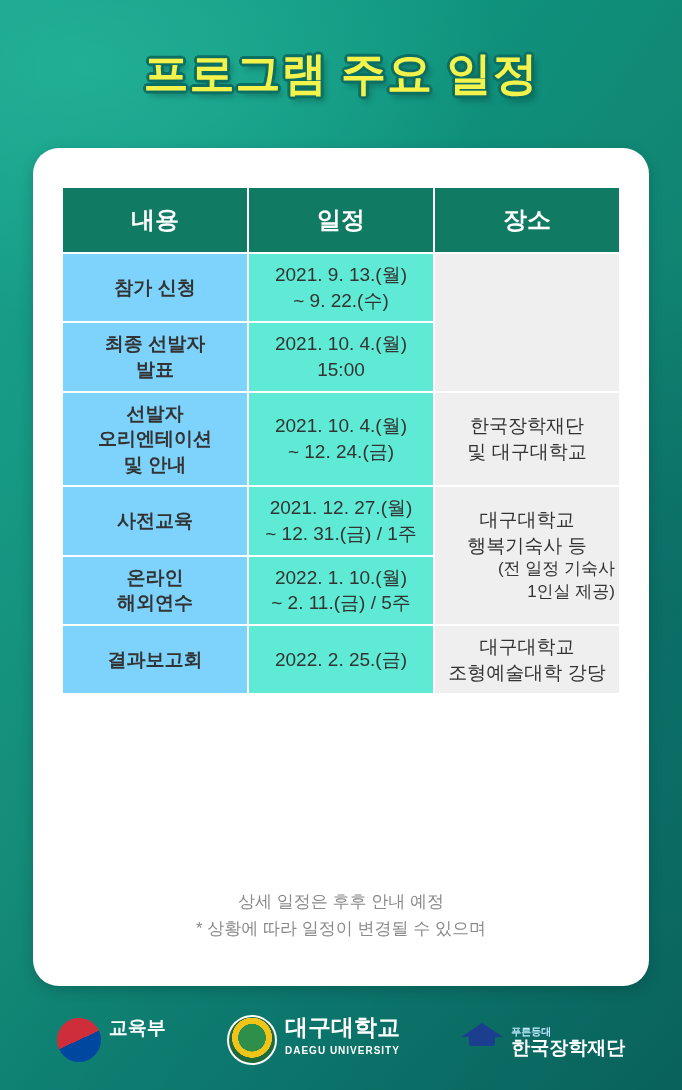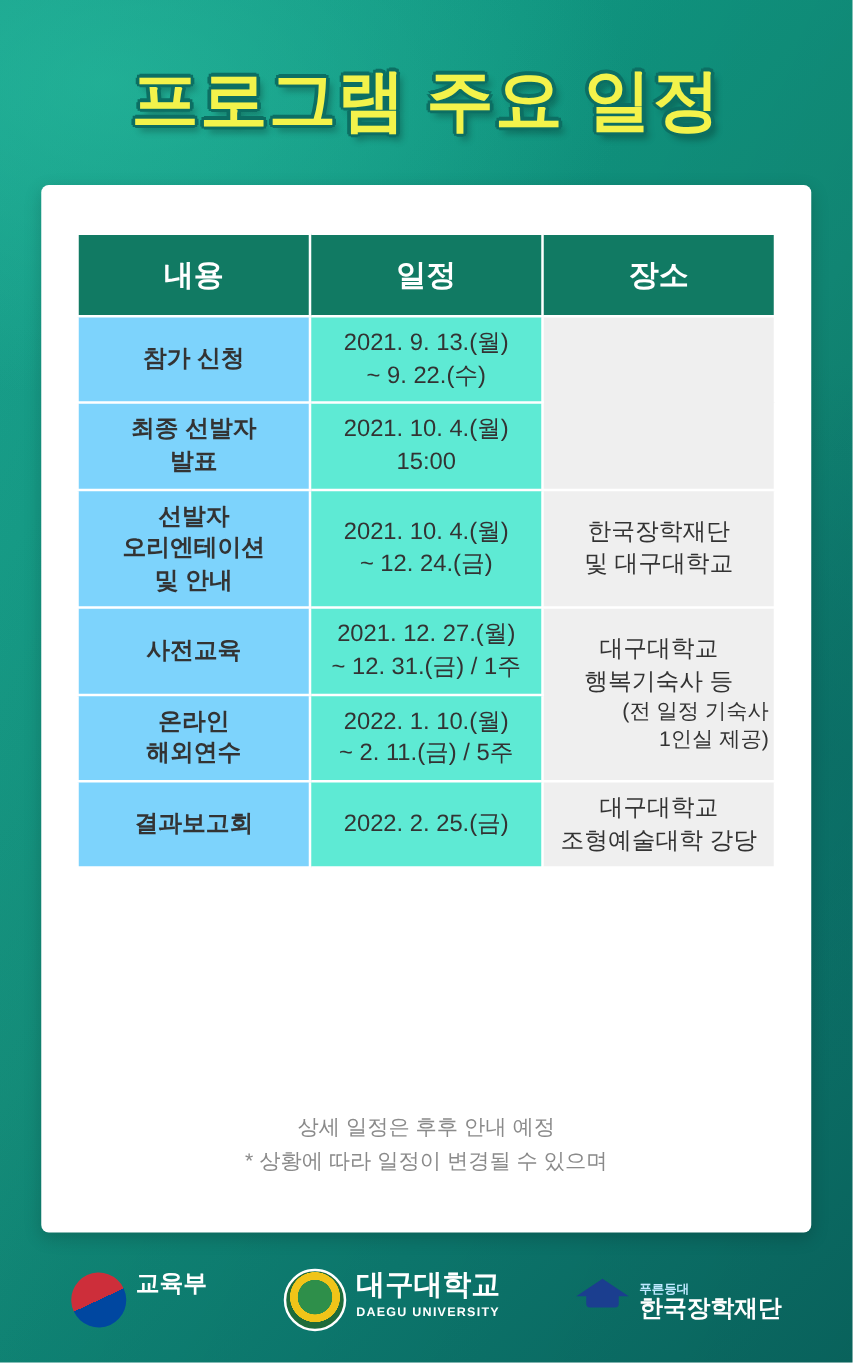--- a/index.html
+++ b/index.html
@@ -28,37 +28,37 @@
     width: 682px;
     height: 1090px;
     box-sizing: border-box;
   }
   .title {
     position: absolute;
     top: 44px;
     left: 0;
     width: 682px;
     text-align: center;
-    font-size: 54px;
+    font-size: 45px;
     font-weight: bold;
     letter-spacing: 1px;
     color: #f3f34b;
     text-shadow:
       3px 0 0 #0c6f63, -3px 0 0 #0c6f63, 0 3px 0 #0c6f63, 0 -3px 0 #0c6f63,
       2px 2px 0 #0c6f63, -2px 2px 0 #0c6f63, 2px -2px 0 #0c6f63, -2px -2px 0 #0c6f63,
       4px 5px 6px rgba(0,0,0,0.30);
   }
   .card {
     position: absolute;
     top: 148px;
     left: 33px;
     width: 616px;
     height: 838px;
     background: #ffffff;
-    border-radius: 6px;
+    border-radius: 26px;
     box-shadow: 0 4px 14px rgba(0,0,0,0.18);
     box-sizing: border-box;
     padding: 38px 28px 20px 28px;
   }
   table.schedule {
     width: 560px;
     border-collapse: collapse;
     table-layout: fixed;
     margin: 0 auto;
   }

